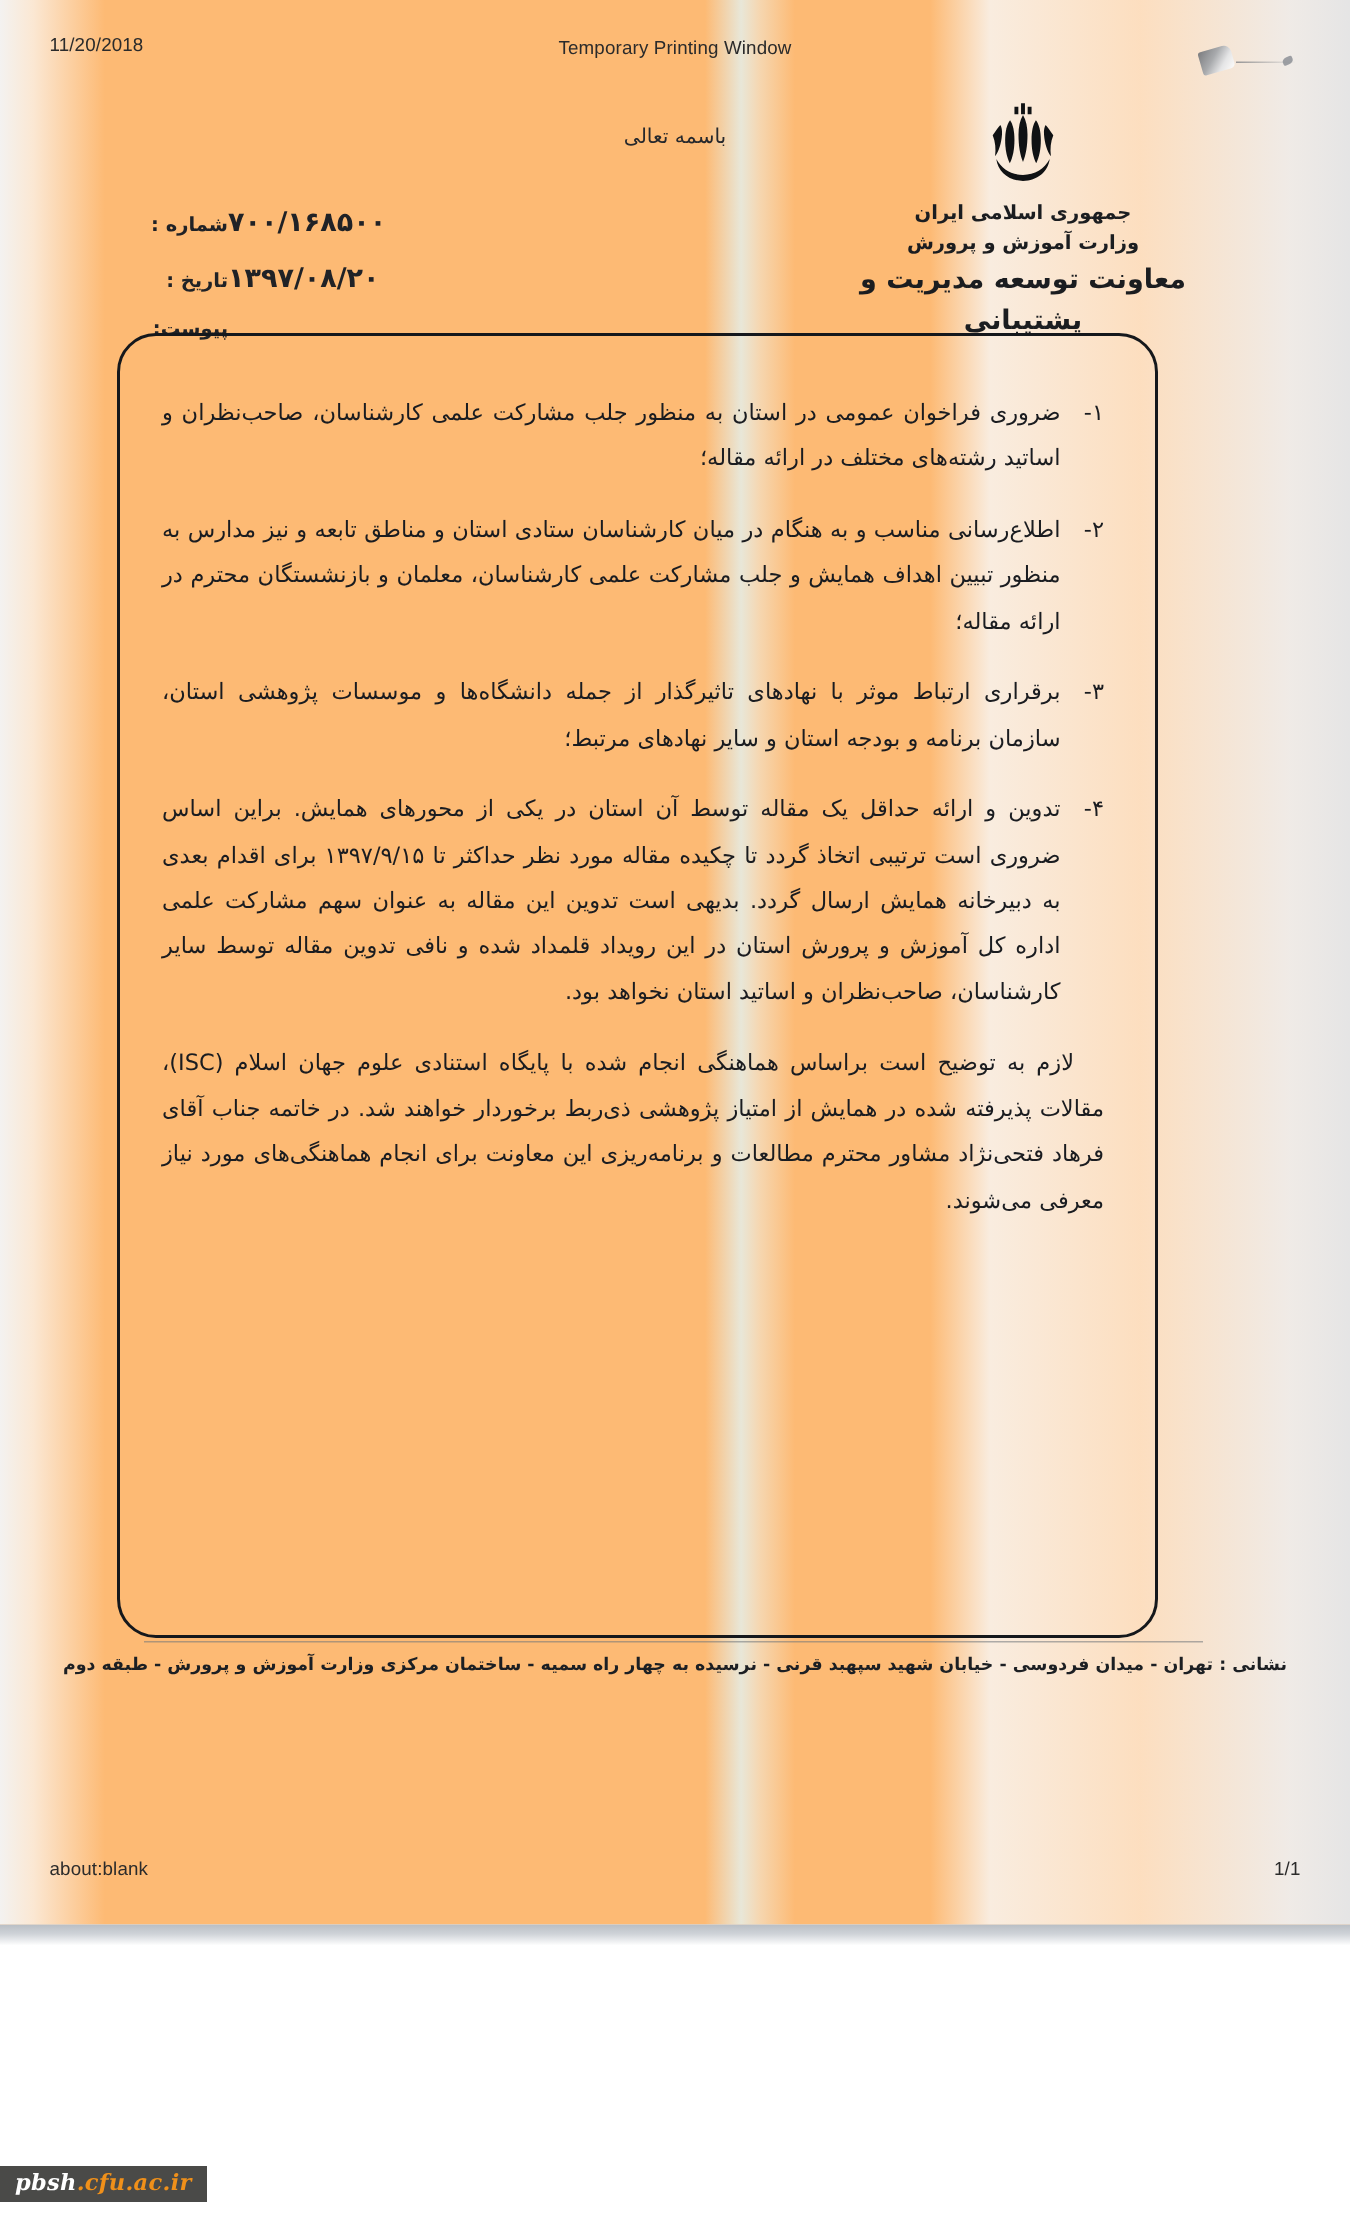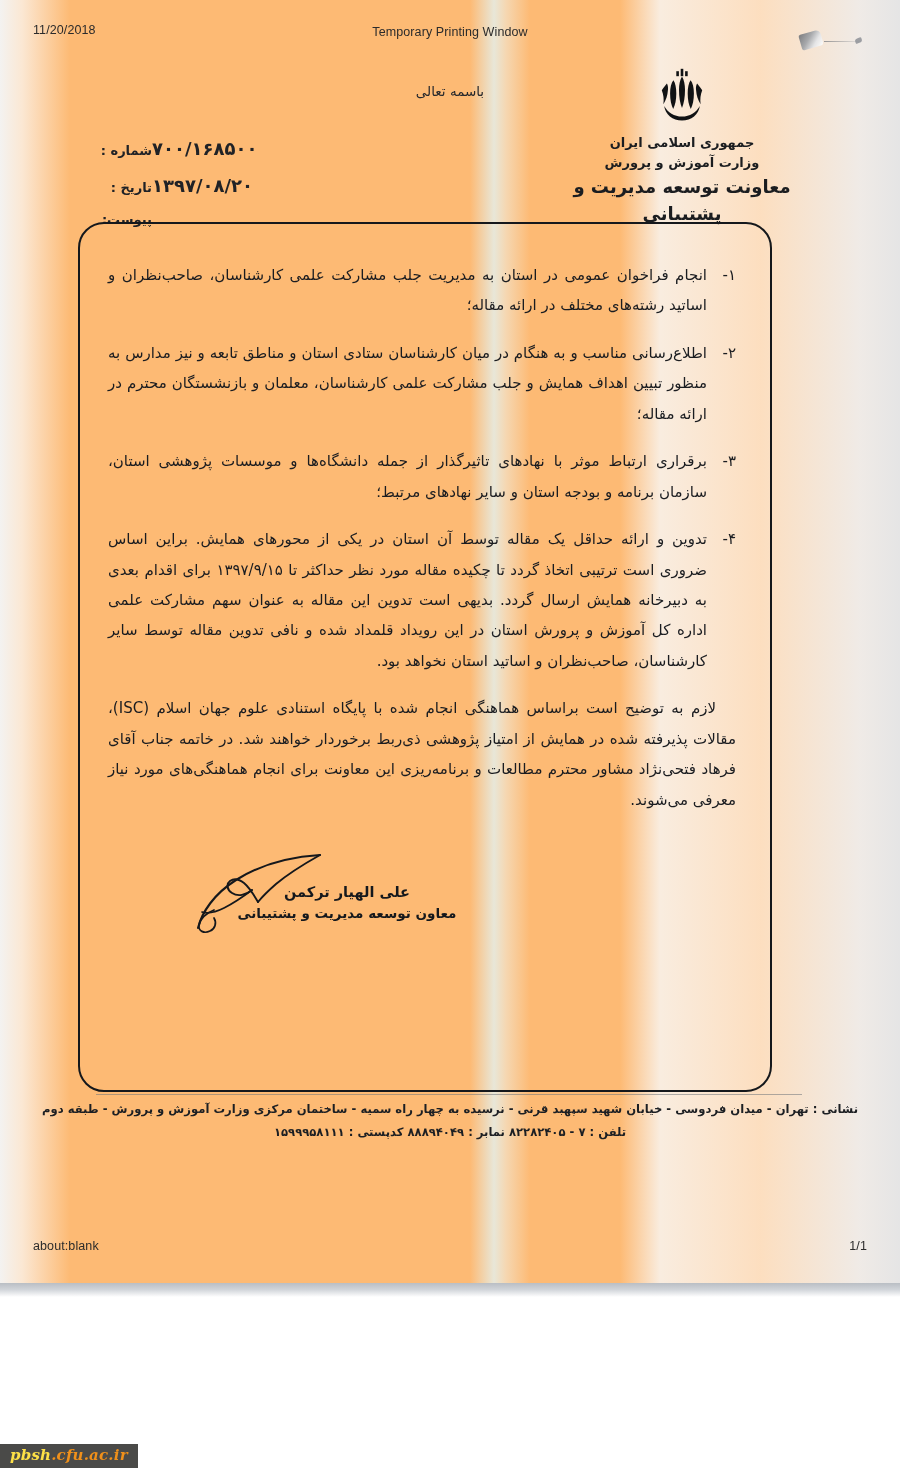--- a/index.html
+++ b/index.html
@@ -296,21 +296,21 @@
     background: #4a4a48;
     font-family: "DejaVu Serif", "Liberation Serif", serif;
     font-style: italic;
     font-weight: bold;
     font-size: 15px;
     line-height: 1;
     letter-spacing: .2px;
     z-index: 12;
     direction: ltr;
   }
-  #wm-a { color: #fde047; font-style: italic; }
+  #wm-a { color: #ffffff; font-style: italic; }
   #wm-b { color: #f0901a; margin-top: 44px; }
 </style>
 </head>
 <body>
 
 <div id="print-sheet">
 
   <div class="print-chrome" id="print-date">11/20/2018</div>
   <div class="print-chrome" id="print-title">Temporary Printing Window</div>
 
@@ -361,21 +361,21 @@
       <span class="ref-label">پیوست:</span>
       <span class="ref-value"></span>
     </div>
   </div>
 
   <div id="content-box">
     <div id="body-text">
 
       <div class="para">
         <span class="para-num">۱-</span>
-        <span class="para-text">انجام فراخوان عمومی در استان به مدیریت جلب مشارکت علمی کارشناسان، صاحب‌نظران و اساتید رشته‌های مختلف در ارائه مقاله؛</span>
+        <span class="para-text">ضروری فراخوان عمومی در استان به منظور جلب مشارکت علمی کارشناسان، صاحب‌نظران و اساتید رشته‌های مختلف در ارائه مقاله؛</span>
       </div>
 
       <div class="para">
         <span class="para-num">۲-</span>
         <span class="para-text">اطلاع‌رسانی مناسب و به هنگام در میان کارشناسان ستادی استان و مناطق تابعه و نیز مدارس به منظور تبیین اهداف همایش و جلب مشارکت علمی کارشناسان، معلمان و بازنشستگان محترم در ارائه مقاله؛</span>
       </div>
 
       <div class="para">
         <span class="para-num">۳-</span>
         <span class="para-text">برقراری ارتباط موثر با نهادهای تاثیرگذار از جمله دانشگاه‌ها و موسسات پژوهشی استان، سازمان برنامه و بودجه استان و سایر نهادهای مرتبط؛</span>
@@ -385,43 +385,25 @@
         <span class="para-num">۴-</span>
         <span class="para-text">تدوین و ارائه حداقل یک مقاله توسط آن استان در یکی از محورهای همایش. براین اساس ضروری است ترتیبی اتخاذ گردد تا چکیده مقاله مورد نظر حداکثر تا ۱۳۹۷/۹/۱۵ برای اقدام بعدی به دبیرخانه همایش ارسال گردد. بدیهی است تدوین این مقاله به عنوان سهم مشارکت علمی اداره کل آموزش و پرورش استان در این رویداد قلمداد شده و نافی تدوین مقاله توسط سایر کارشناسان، صاحب‌نظران و اساتید استان نخواهد بود.</span>
       </div>
 
       <div class="para plain">
         <span class="para-text">لازم به توضیح است براساس هماهنگی انجام شده با پایگاه استنادی علوم جهان اسلام (ISC)، مقالات پذیرفته شده در همایش از امتیاز پژوهشی ذی‌ربط برخوردار خواهند شد. در خاتمه جناب آقای فرهاد فتحی‌نژاد مشاور محترم مطالعات و برنامه‌ریزی این معاونت برای انجام هماهنگی‌های مورد نیاز معرفی می‌شوند.</span>
       </div>
 
     </div>
 
-    <div id="signature-block">
-      <div id="sig-shift">
-        <span id="sig-scribble">
-          <svg width="200" height="86" viewBox="0 0 200 86" aria-hidden="true">
-            <g fill="none" stroke="#15181c" stroke-linecap="round" stroke-linejoin="round">
-              <path d="M6 78 C 10 62, 22 44, 44 30 C 66 16, 96 7, 128 5" stroke-width="2.1"></path>
-              <path d="M128 5 C 112 14, 96 24, 84 34 C 76 41, 70 47, 66 52" stroke-width="1.9"></path>
-              <path d="M66 52 C 62 45, 58 38, 52 33 C 47 29, 42 28, 38 31 C 34 34, 35 40, 40 43 C 46 47, 54 45, 60 40" stroke-width="1.9"></path>
-              <path d="M60 40 C 52 46, 42 53, 32 58 C 24 62, 16 64, 10 62" stroke-width="1.7"></path>
-              <path d="M22 60 C 14 63, 8 69, 7 75 C 6 81, 12 84, 18 81 C 23 79, 25 73, 22 68" stroke-width="1.7"></path>
-            </g>
-          </svg>
-        </span>
-        <div id="sig-name">علی الهیار ترکمن</div>
-        <div id="sig-title">معاون توسعه مدیریت و پشتیبانی</div>
-      </div>
-    </div>
   </div>
 
   <div id="footer-rule"></div>
   <div id="doc-footer">
     <div class="footer-line">نشانی : تهران - میدان فردوسی - خیابان شهید سپهبد قرنی  - نرسیده به چهار راه سمیه - ساختمان مرکزی وزارت آموزش و پرورش - طبقه دوم</div>
-    <div class="footer-line">تلفن : ۷ - ۸۲۲۸۲۴۰۵    نمابر : ۸۸۸۹۴۰۴۹    کدپستی : ۱۵۹۹۹۵۸۱۱۱</div>
   </div>
 
   <div class="print-chrome" id="print-url">about:blank</div>
   <div class="print-chrome" id="print-page">1/1</div>
 </div>
 
 <div id="sheet-shadow"></div>
 
 <div id="watermark">
   <span id="wm-a">pbsh</span><span id="wm-b">.cfu.ac.ir</span>

